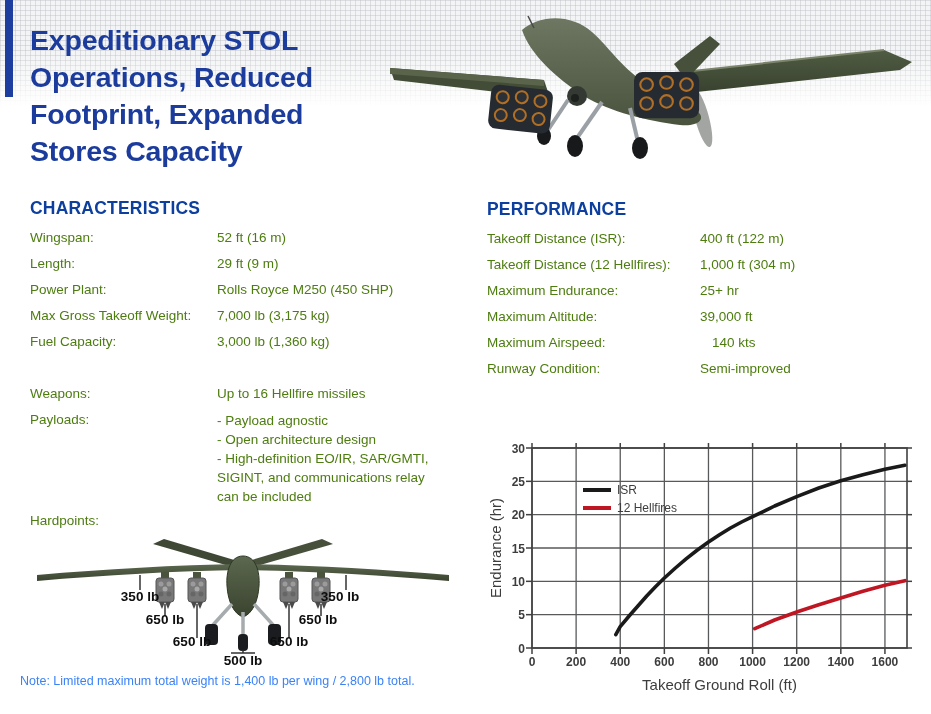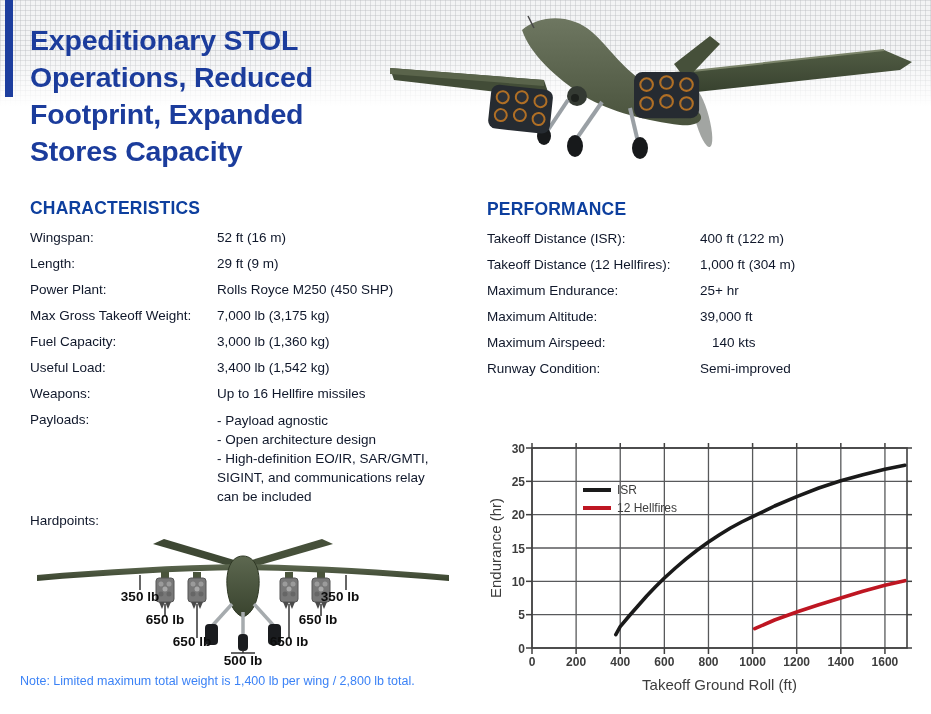--- a/index.html
+++ b/index.html
@@ -16,21 +16,21 @@
       repeating-linear-gradient(to bottom, rgba(183,186,190,0.40) 0 1px, transparent 1px 5px),
       linear-gradient(#f3f4f5,#f3f4f5);
   }
   .accent-bar { position:absolute; left:5px; top:0; width:8px; height:97px; background:#1d3e9e; }
   .title {
     position:absolute; left:30px; top:22px; width:370px;
     font-size:28.5px; line-height:37px; font-weight:bold; color:#1b3c9c;
     white-space:pre-line; letter-spacing:-0.2px;
   }
   .sec-h { position:absolute; font-size:17.5px; font-weight:bold; color:#0d3f9e; letter-spacing:0.2px;text-align:center; }
-  .row { position:absolute; display:flex; font-size:13.5px; color:#0f172a; line-height:17px; }
+  .row { position:absolute; display:flex; font-size:13.5px; color:#4d7c0f; line-height:17px; }
   .row .lab  { flex:none; }
   .char .lab { width:187px; }
   .perf .lab { width:213px; }
   .pre { white-space:pre-line; line-height:19px; }
   .note { position:absolute; left:20px; top:674px; font-size:12.5px; color:#3b82f6; }
   .hero  { position:absolute; left:372px; top:6px;  width:559px; height:172px; }
   .front { position:absolute; left:25px; top:528px; width:435px; height:142px; }
   .chart { position:absolute; left:487px; top:440px; width:444px; height:260px; }
   text.hp { font-family:"Liberation Sans",sans-serif; font-size:13.5px; font-weight:bold; fill:#0d0d0d; }
 </style>
@@ -121,24 +121,20 @@
     <span class="lab">Power Plant:</span>
     <span class="val">Rolls Royce M250 (450 SHP)</span>
   </div>
   <div class="row char" style="left:30px; top:307px;">
     <span class="lab">Max Gross Takeoff Weight:</span>
     <span class="val">7,000 lb (3,175 kg)</span>
   </div>
   <div class="row char" style="left:30px; top:333px;">
     <span class="lab">Fuel Capacity:</span>
     <span class="val">3,000 lb (1,360 kg)</span>
-  </div>
-  <div class="row char" style="left:30px; top:359px;">
-    <span class="lab">Useful Load:</span>
-    <span class="val">3,400 lb (1,542 kg)</span>
   </div>
   <div class="row char" style="left:30px; top:385px;">
     <span class="lab">Weapons:</span>
     <span class="val">Up to 16 Hellfire missiles</span>
   </div>
   <div class="row char" style="left:30px; top:411px;">
     <span class="lab">Payloads:</span>
     <span class="val pre">- Payload agnostic
 - Open architecture design
 - High-definition EO/IR, SAR/GMTI,

